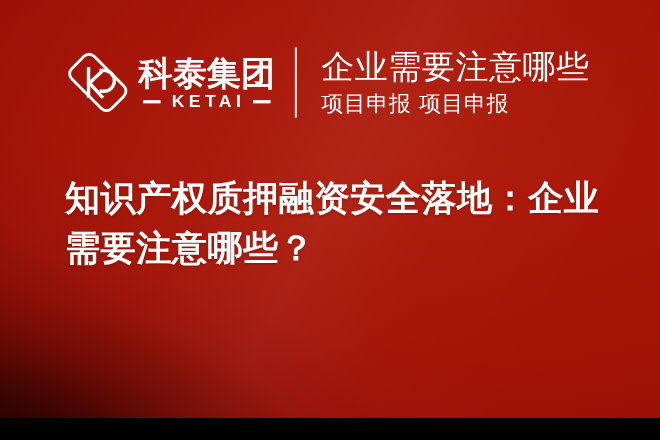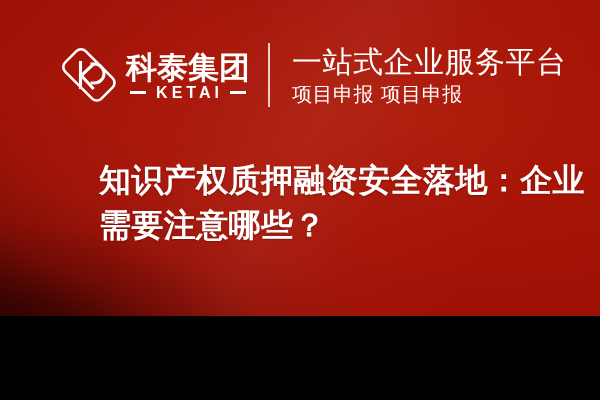--- a/index.html
+++ b/index.html
@@ -7,21 +7,21 @@
     padding: 0;
     background: #000;
   }
   body {
     font-family: "Liberation Sans", "DejaVu Sans", sans-serif;
   }
 
   .banner {
     position: relative;
     width: 600px;
-    height: 316px;
+    height: 380px;
     overflow: hidden;
     background: #3b82f6;
     text-decoration: underline;
   }
 
   
   .bg-base {
     position: absolute;
     inset: 0;
     background:
@@ -153,21 +153,20 @@
     left: 59px;
     top: 158px;
     width: 500px;
     font-family: "DejaVu Sans", "Liberation Sans", sans-serif;
     font-weight: bold;
     font-size: 32px;
     line-height: 45px;
     color: #ffffff;
     letter-spacing: 0.4px;
     text-shadow: 0 1px 2px rgba(70,4,0,0.35);
-    margin-left: 40px;
   }
 </style>
 </head>
 <body>
 
 <div class="banner">
 
   <div class="bg-base"></div>
   <div class="bg-sheen"></div>
   <div class="bg-vignette"></div>
@@ -200,21 +199,21 @@
           <span class="logo-en">KETAI</span>
           <span class="logo-dash"></span>
         </span>
       </span>
 
     </div>
 
     <div class="divider"></div>
 
     <div class="tagline-block">
-      <span class="tagline-main">一站式企业服务平台</span>
+      <span class="tagline-main">企业需要注意哪些</span>
       <span class="tagline-sub">项目申报 项目申报</span>
     </div>
 
   </div>
 
   <div class="headline">知识产权质押融资安全落地：企业需要注意哪些？</div>
 
 </div>
 
 </body></html>

